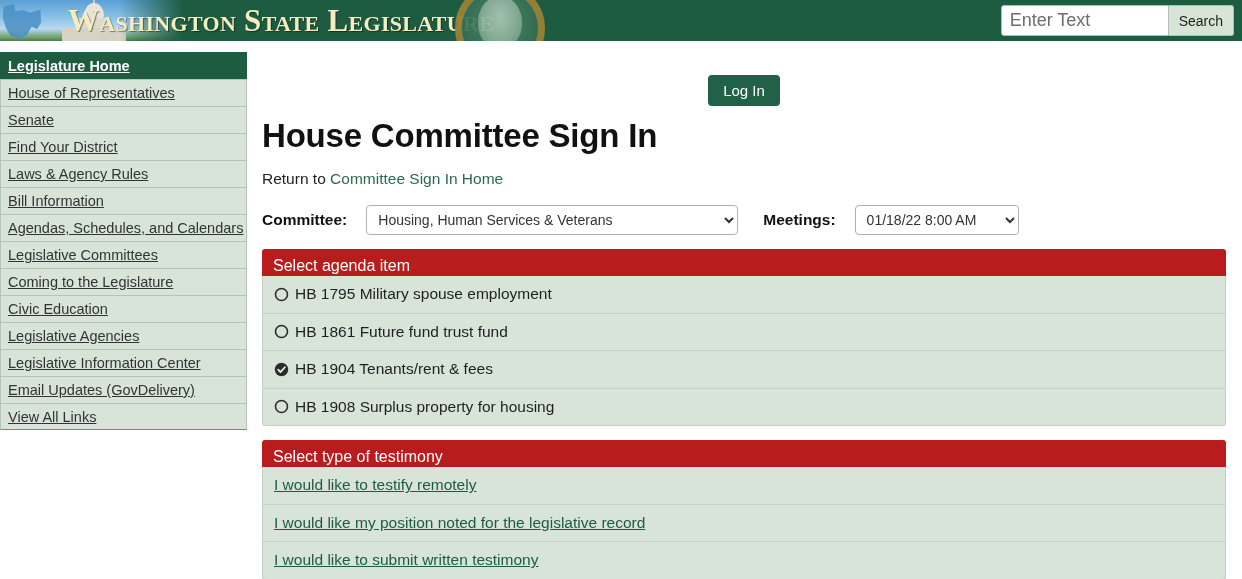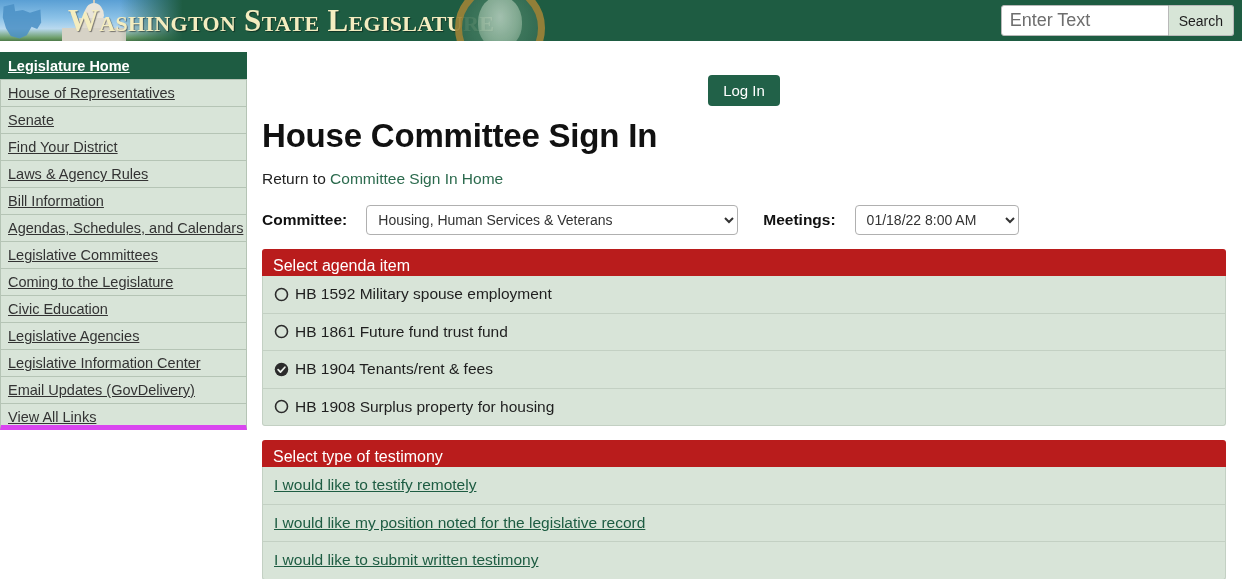--- a/index.html
+++ b/index.html
@@ -150,21 +150,21 @@
     font-size: 14.5px;
     color: #333333;
     background: #d8e4d8;
     border: 1px solid #b5c4b5;
     border-bottom: none;
     cursor: pointer;
     white-space: nowrap;
     overflow: hidden;
     text-decoration: underline;
   }
-  .nav-item:last-child { border-bottom: 5px solid #d946ef; }
+  .nav-item:last-child { border-bottom: 1px solid #d946ef; }
   .nav-item.active {
     background: #1e5c42;
     color: #ffffff;
     font-weight: bold;
     border-color: #1e5c42;
   }
 
   
   .main {
     position: absolute;
@@ -337,21 +337,21 @@
 
     <div class="panel">
       <div class="panel-header">Select agenda item</div>
       <div id="agenda-rows">
           <div class="panel-row">
             <span class="radio-icon">
               <svg width="15" height="15" viewBox="0 0 16 16">
                 <circle cx="8" cy="8" r="6.4" fill="none" stroke="#2b2b2b" stroke-width="1.7"></circle>
               </svg>
             </span>
-            <span>HB 1592 Military spouse employment</span>
+            <span>HB 1795 Military spouse employment</span>
           </div>
           <div class="panel-row">
             <span class="radio-icon">
               <svg width="15" height="15" viewBox="0 0 16 16">
                 <circle cx="8" cy="8" r="6.4" fill="none" stroke="#2b2b2b" stroke-width="1.7"></circle>
               </svg>
             </span>
             <span>HB 1861 Future fund trust fund</span>
           </div>
           <div class="panel-row">

